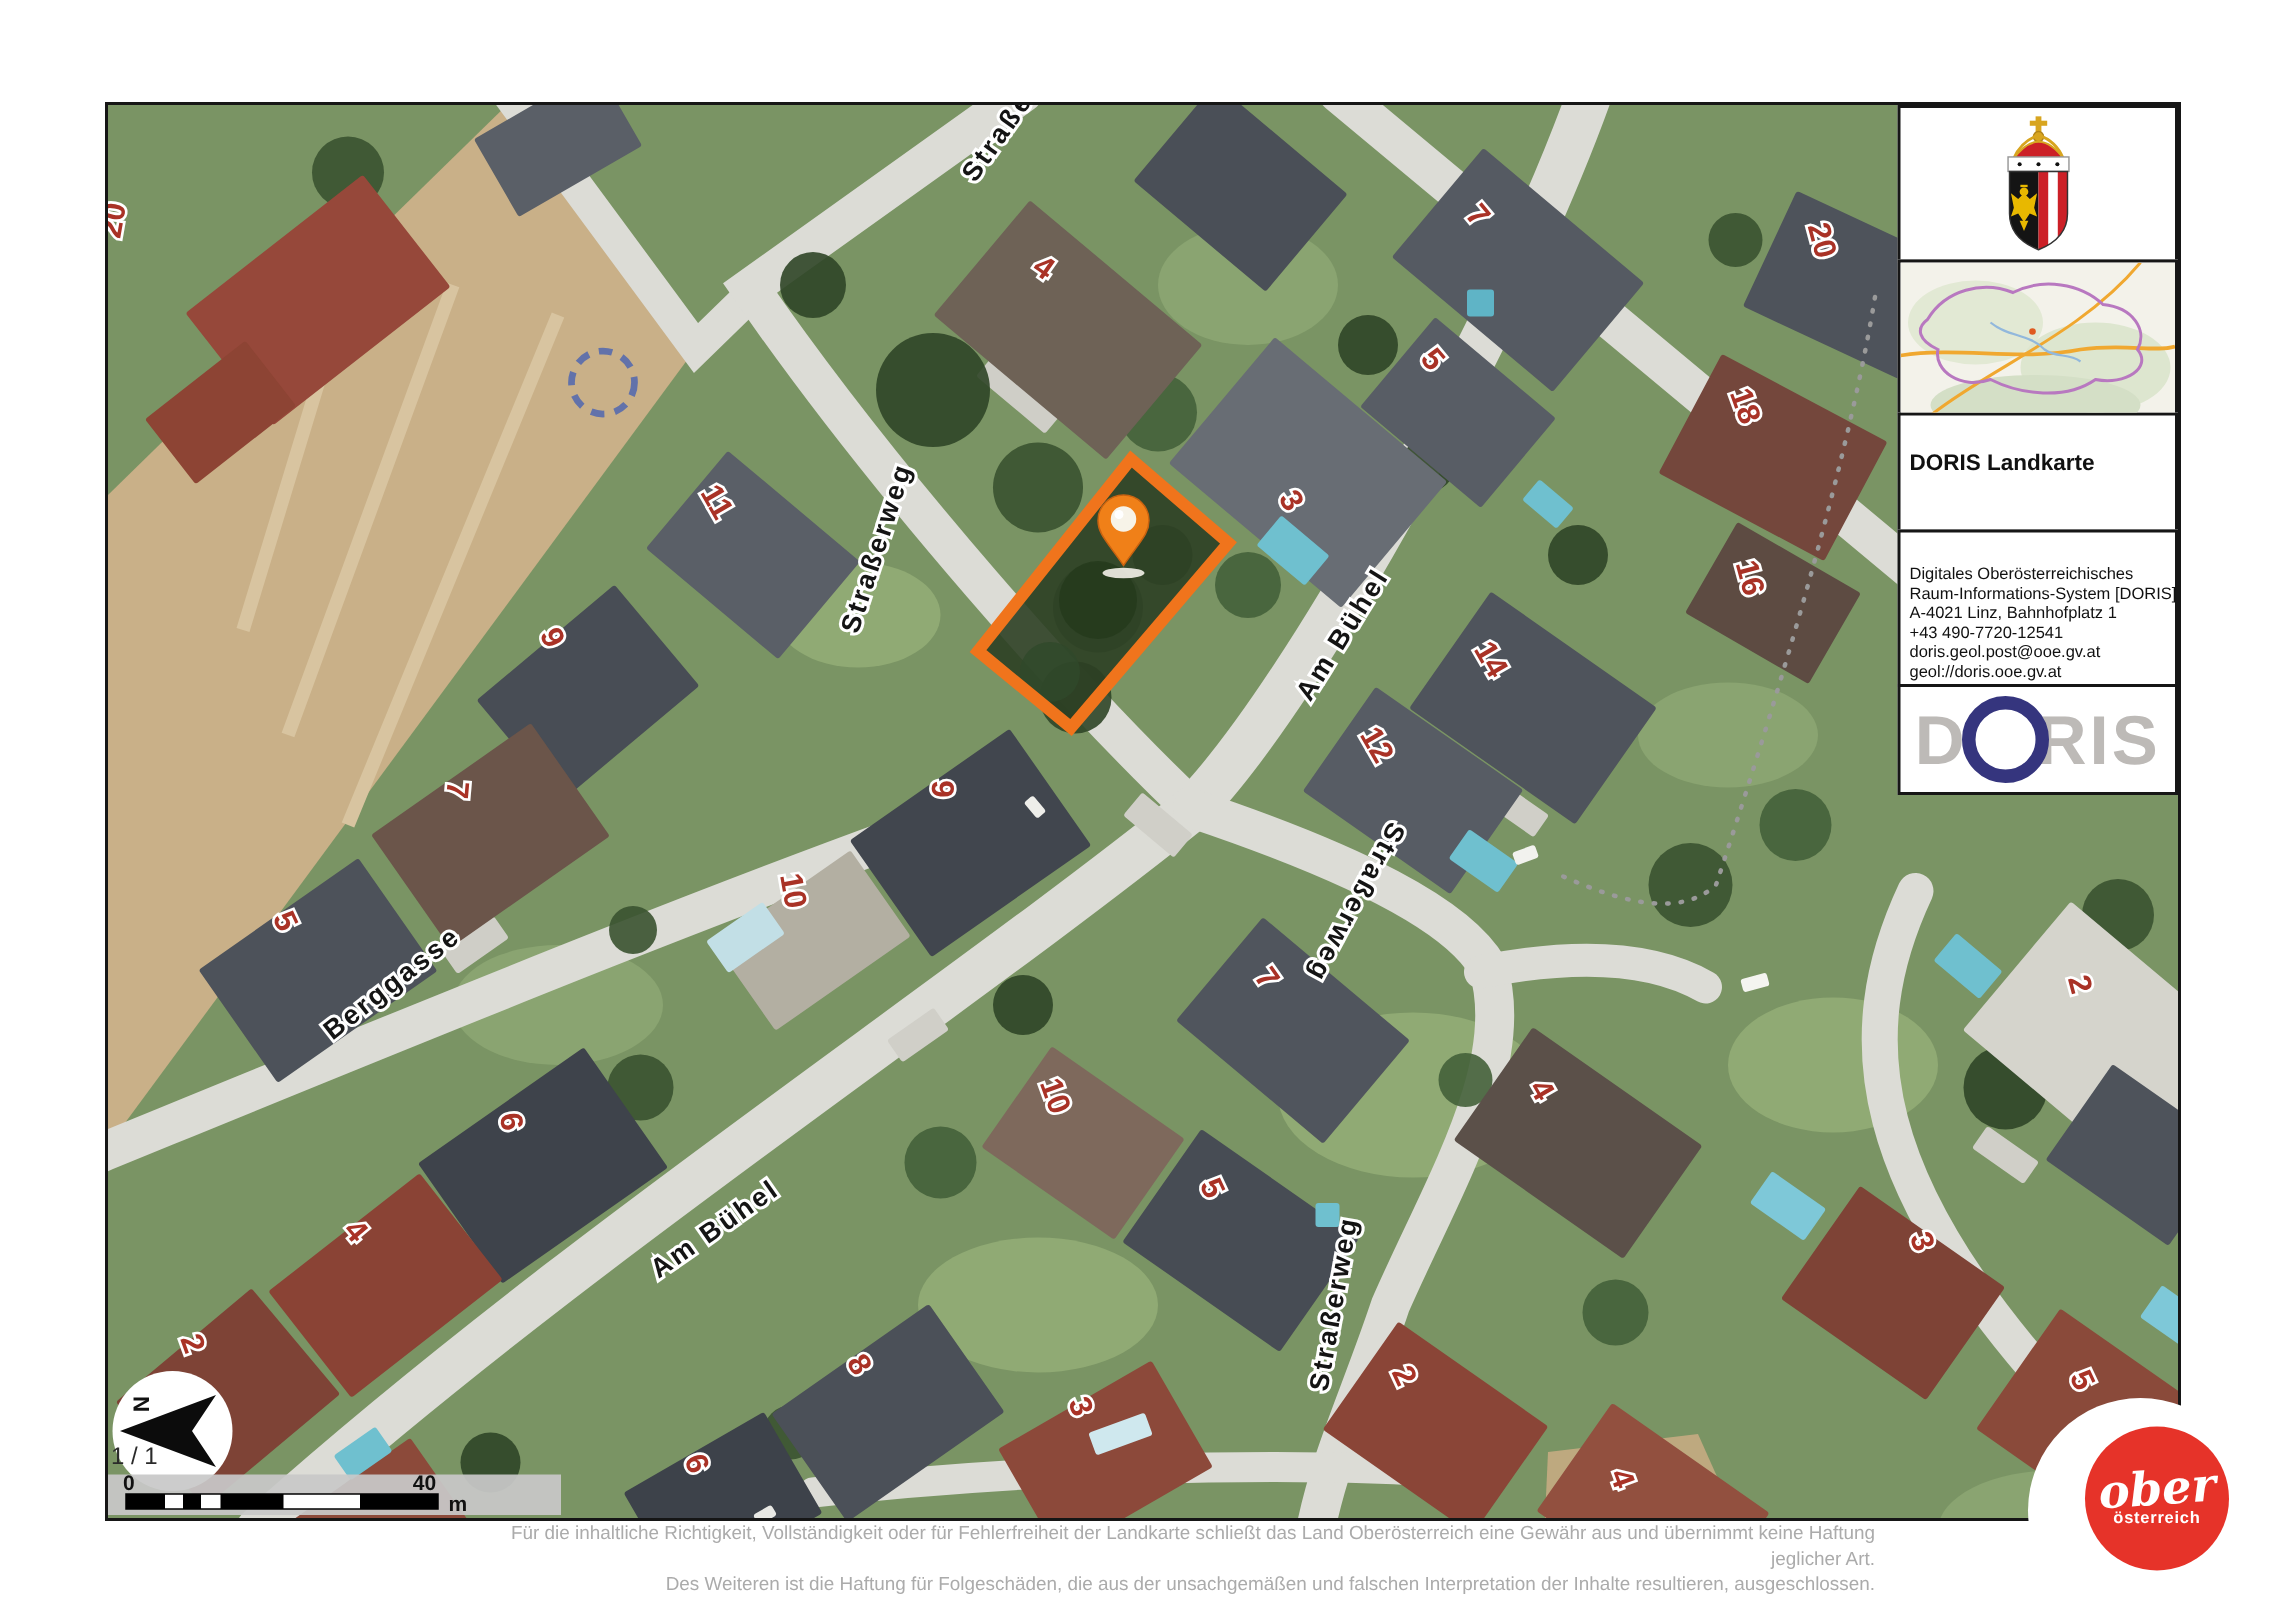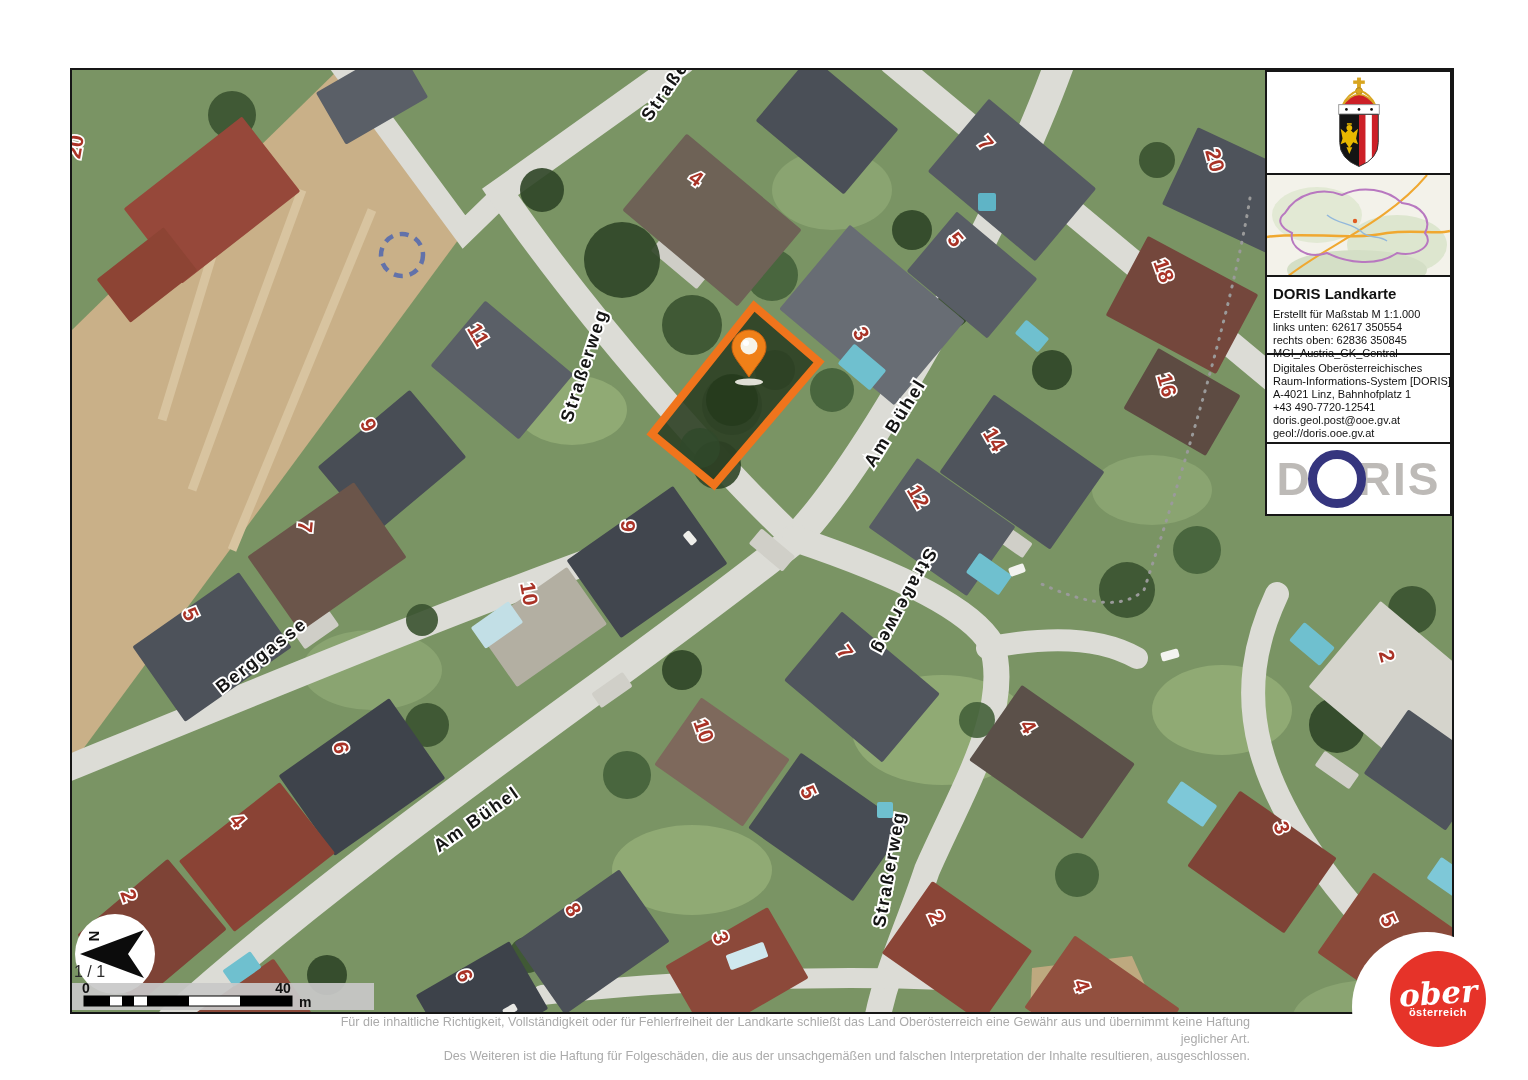--- a/index.html
+++ b/index.html
@@ -5,29 +5,29 @@
   html,body{margin:0;padding:0;background:#fff;}
   .page{position:relative;width:1528px;height:1080px;background:#ffffff;overflow:hidden;
         font-family:"Liberation Sans",sans-serif;}
   .map-frame{position:absolute;left:70px;top:68px;width:1380px;height:942px;
              border:2px solid #161616;overflow:hidden;background:#7a9464;}
   .map-frame > svg{position:absolute;left:0;top:0;}
 
   
   .sidebar{position:absolute;top:0;right:0;width:187px;z-index:30;}
   .sb-box{box-sizing:border-box;background:#fff;border:2px solid #161616;margin-top:-2px;
-          padding:7px 6px;color:#111;}
+          padding:22px 6px;color:#111;}
   .sb-box:first-child{margin-top:0;}
   .sb-title{font-size:15px;font-weight:bold;margin:1px 0 6px 0;}
   .tline{font-size:11px;line-height:13px;white-space:nowrap;}
   .arms-box{height:105px;display:flex;align-items:center;justify-content:center;padding:2px;}
   .ov-box{height:104px;padding:0;overflow:hidden;}
   .title-box{height:80px;}
   .src-box{height:78px;}
-  .adr-box{height:91px;}
+  .adr-box{height:105px;}
   .logo-box{height:74px;display:flex;align-items:center;justify-content:center;}
   .doris-logo{display:flex;align-items:center;color:#bdbab7;font-weight:bold;
               font-size:46px;letter-spacing:2px;line-height:1;}
   .doris-ring{width:40px;height:40px;border:9px solid #35357e;border-radius:50%;
               margin:0 -8px 0 -4px;position:relative;z-index:2;background:transparent;}
 
   
   text{font-family:"Liberation Sans",sans-serif;}
   .street-label{font-size:18px;font-weight:bold;fill:#141414;letter-spacing:2px;
                 stroke:#ffffff;stroke-width:4px;paint-order:stroke;text-anchor:middle;}
@@ -303,26 +303,20 @@
           <path d="M0,62 C40,56 80,66 120,58 C150,54 170,60 183,56" stroke="#f0a830" stroke-width="2.5" fill="none"></path>
           <path d="M20,102 C60,70 120,48 160,0" stroke="#f0a830" stroke-width="2" fill="none"></path>
           <path d="M60,40 C72,50 85,47 96,58 C104,64 112,60 120,66" stroke="#92b8dc" stroke-width="1.5" fill="none"></path>
           <path d="M18,38 C30,18 55,12 75,20 C95,10 120,14 135,28 C155,30 165,45 158,58 C168,70 150,82 130,78 C110,92 80,88 60,78 C40,85 22,72 25,58 C12,52 10,44 18,38 Z" stroke="#b878c0" stroke-width="2" fill="none"></path>
           <circle cx="88" cy="46" r="2.2" fill="#e05a20"></circle>
         </svg>
       </div>
 
       <div class="sb-box title-box">
         <div class="sb-title">DORIS Landkarte</div>
-        <div>
-            <div class="tline">Erstellt für Maßstab M 1:1.000</div>
-            <div class="tline">links unten: 62617 350554</div>
-            <div class="tline">rechts oben: 62836 350845</div>
-            <div class="tline">MGI_Austria_GK_Central</div>
-          </div>
       </div>
 
 
       <div class="sb-box adr-box">
         <div>
             <div class="tline">Digitales Oberösterreichisches</div>
             <div class="tline">Raum-Informations-System [DORIS]</div>
             <div class="tline">A-4021 Linz, Bahnhofplatz 1</div>
             <div class="tline">+43 490-7720-12541</div>
             <div class="tline">doris.geol.post@ooe.gv.at</div>

